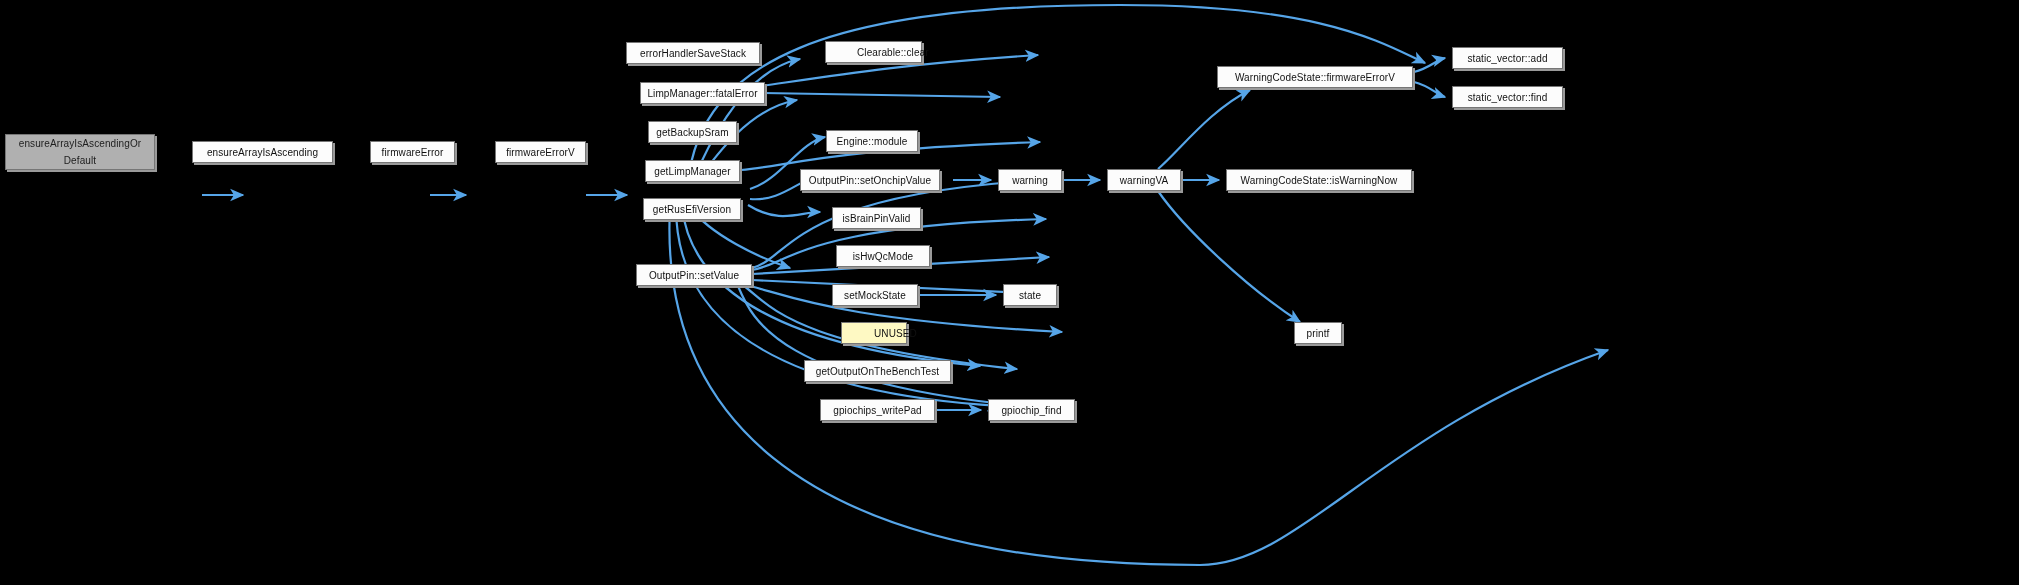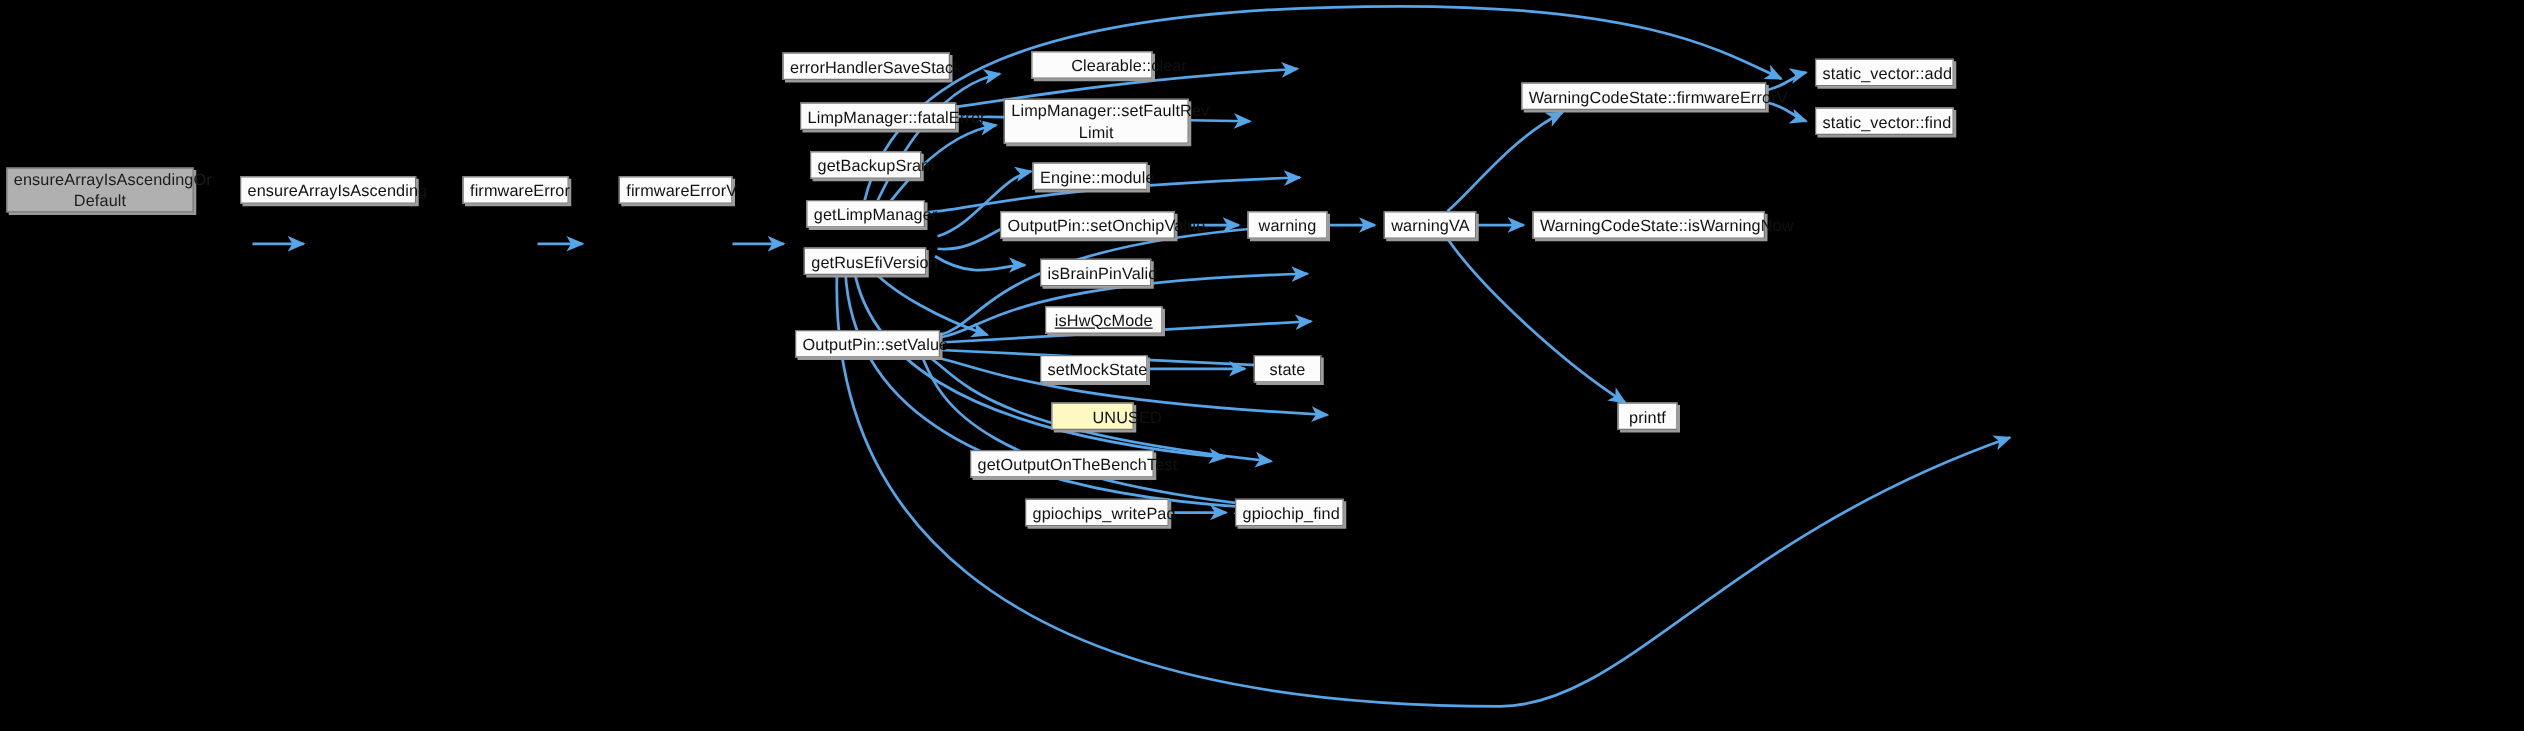--- a/index.html
+++ b/index.html
@@ -27,21 +27,21 @@
     position: absolute;
     box-sizing: border-box;
     display: flex;
     align-items: center;
     justify-content: center;
     text-align: center;
     background: #fcfcfc;
     border: 1px solid #767676;
     box-shadow: 2px 2px 0 0 #9a9a9a;
     color: #111111;
-    font-size: 13px;
+    font-size: 10px;
     line-height: 17px;
     letter-spacing: 0.1px;
     white-space: pre-line;
     padding: 0 5px;
     z-index: 5;
   }
   .node.root-node {
     background: #b0b0b0;
     border: 1px solid #6e6e6e;
     color: #1d1d1d;
@@ -144,50 +144,46 @@
   </div>
 
   <div class="node" style="left: 636px; top: 264px; width: 116px; height: 22px; background: rgb(252, 252, 252); border-color: rgb(118, 118, 118);">
     <span class="node-label">OutputPin::setValue</span>
   </div>
 
   <div class="node" style="left: 825px; top: 41px; width: 97px; height: 22px; background: rgb(252, 252, 252); border-color: rgb(118, 118, 118); padding-left: 31px;">
     <span class="node-label">Clearable::clear</span>
   </div>
 
-  <div class="node" style="left: 803px; top: 79px; width: 148px; height: 36px; background: rgb(252, 252, 252); border-color: rgb(118, 118, 118);">
-    <span class="node-label">LimpManager::setFaultRev
-Limit</span>
-  </div>
 
   <div class="node" style="left: 826px; top: 130px; width: 92px; height: 22px; background: rgb(252, 252, 252); border-color: rgb(118, 118, 118);">
     <span class="node-label">Engine::module</span>
   </div>
 
   <div class="node" style="left: 800px; top: 169px; width: 140px; height: 22px; background: rgb(252, 252, 252); border-color: rgb(118, 118, 118);">
     <span class="node-label">OutputPin::setOnchipValue</span>
   </div>
 
   <div class="node" style="left: 832px; top: 207px; width: 89px; height: 22px; background: rgb(252, 252, 252); border-color: rgb(118, 118, 118);">
     <span class="node-label">isBrainPinValid</span>
   </div>
 
-  <div class="node" style="left: 836px; top: 245px; width: 94px; height: 22px; background: rgb(252, 252, 252); border-color: rgb(118, 118, 118); text-decoration: underline;">
+  <div class="node" style="left: 836px; top: 245px; width: 94px; height: 22px; background: rgb(252, 252, 252); border-color: rgb(118, 118, 118);">
     <span class="node-label">isHwQcMode</span>
   </div>
 
   <div class="node" style="left: 832px; top: 284px; width: 86px; height: 22px; background: rgb(252, 252, 252); border-color: rgb(118, 118, 118);">
     <span class="node-label">setMockState</span>
   </div>
 
   <div class="node" style="left: 841px; top: 322px; width: 66px; height: 22px; background: #fef9c3; border-color: rgb(118, 118, 118); padding-left: 32px;">
     <span class="node-label">UNUSED</span>
   </div>
 
-  <div class="node" style="left: 776px; top: 360px; width: 147px; height: 22px; background: rgb(252, 252, 252); border-color: rgb(118, 118, 118);">
+  <div class="node" style="left: 804px; top: 360px; width: 147px; height: 22px; background: rgb(252, 252, 252); border-color: rgb(118, 118, 118);">
     <span class="node-label">getOutputOnTheBenchTest</span>
   </div>
 
   <div class="node" style="left: 820px; top: 399px; width: 115px; height: 22px; background: rgb(252, 252, 252); border-color: rgb(118, 118, 118);">
     <span class="node-label">gpiochips_writePad</span>
   </div>
 
   <div class="node" style="left: 998px; top: 169px; width: 64px; height: 22px; background: rgb(252, 252, 252); border-color: rgb(118, 118, 118);">
     <span class="node-label">warning</span>
   </div>

